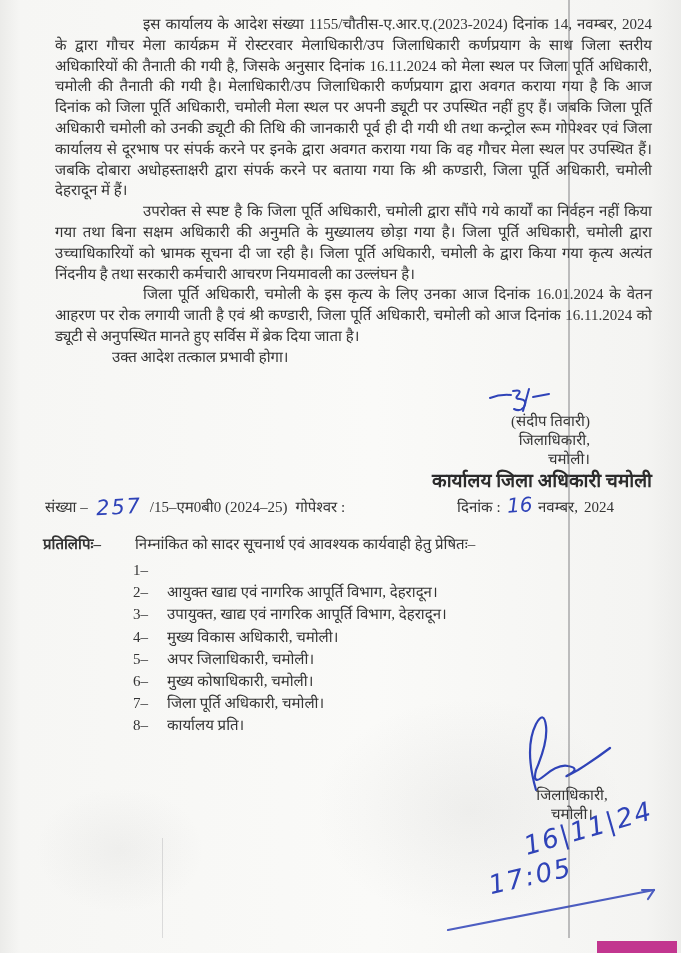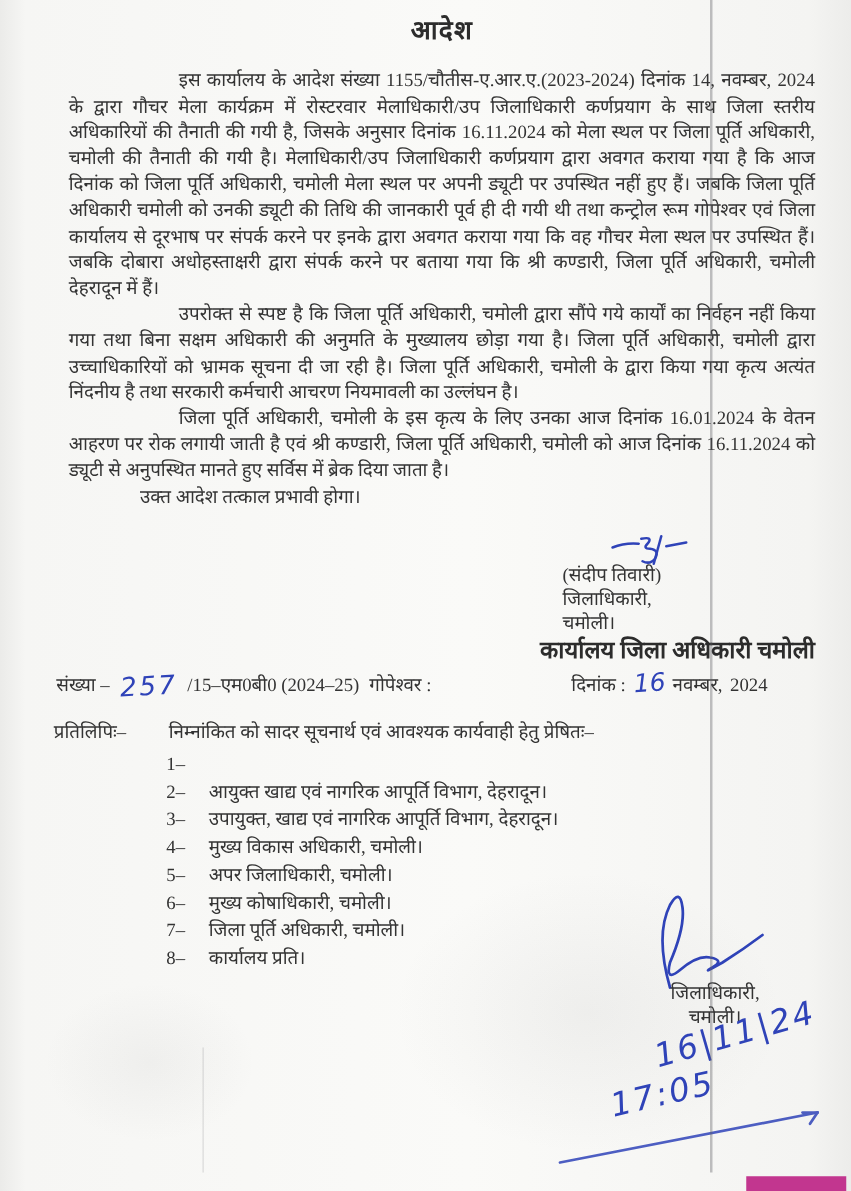--- a/index.html
+++ b/index.html
@@ -28,21 +28,21 @@
   }
   p.body-para{
     margin:0;
     text-align:justify;
     text-indent:88px;
   }
   p.effect-line{margin:0 0 16px 57px;text-indent:0;}
   .sign-block-1{
     width:140px;
     margin:4px 62px 0 auto;
-    text-align:left;
+    text-align:right;
     line-height:19px;
   }
   .sign-block-1 .scribble{display:block;margin:0 auto -2px auto;}
   h2.office-heading{
     margin:2px 0 4px 0;
     text-align:right;
     font-size:19px;
     font-weight:700;
     color:#2c2c2c;
   }
@@ -59,21 +59,21 @@
     font-style:italic;
     font-family:"DejaVu Sans",sans-serif;
   }
   .hand-number{font-size:21px;letter-spacing:2px;transform:rotate(-3deg);display:inline-block;}
   .hand-day{font-size:20px;transform:rotate(-4deg);display:inline-block;}
   .copy-row{
     display:flex;
     gap:34px;
     margin:16px 0 4px -12px;
   }
-  .copy-label{font-weight:400;}
+  .copy-label{font-weight:700;}
   ol.dist-list{
     list-style:none;
     margin:2px 0 0 0;
     padding:0 0 0 78px;
   }
   ol.dist-list li{
     display:flex;
     gap:12px;
     line-height:22.2px;
   }
@@ -100,21 +100,20 @@
     position:absolute;left:597px;top:941px;width:80px;height:12px;
     background:#c2368f;
   }
 </style>
 </head>
 <body>
 
 <div class="page">
   <div class="content">
 
-    <h1 class="doc-title">आदेश</h1>
 
     <p class="body-para">इस कार्यालय के आदेश संख्या 1155/चौतीस-ए.आर.ए.(2023-2024) दिनांक 14, नवम्बर, 2024 के द्वारा गौचर मेला कार्यक्रम में रोस्टरवार मेलाधिकारी/उप जिलाधिकारी कर्णप्रयाग के साथ जिला स्तरीय अधिकारियों की तैनाती की गयी है, जिसके अनुसार दिनांक 16.11.2024 को मेला स्थल पर जिला पूर्ति अधिकारी, चमोली की तैनाती की गयी है। मेलाधिकारी/उप जिलाधिकारी कर्णप्रयाग द्वारा अवगत कराया गया है कि आज दिनांक को जिला पूर्ति अधिकारी, चमोली मेला स्थल पर अपनी ड्यूटी पर उपस्थित नहीं हुए हैं। जबकि जिला पूर्ति अधिकारी चमोली को उनकी ड्यूटी की तिथि की जानकारी पूर्व ही दी गयी थी तथा कन्ट्रोल रूम गोपेश्वर एवं जिला कार्यालय से दूरभाष पर संपर्क करने पर इनके द्वारा अवगत कराया गया कि वह गौचर मेला स्थल पर उपस्थित हैं। जबकि दोबारा अधोहस्ताक्षरी द्वारा संपर्क करने पर बताया गया कि श्री कण्डारी, जिला पूर्ति अधिकारी, चमोली देहरादून में हैं।</p>
     <p class="body-para">उपरोक्त से स्पष्ट है कि जिला पूर्ति अधिकारी, चमोली द्वारा सौंपे गये कार्यों का निर्वहन नहीं किया गया तथा बिना सक्षम अधिकारी की अनुमति के मुख्यालय छोड़ा गया है। जिला पूर्ति अधिकारी, चमोली द्वारा उच्चाधिकारियों को भ्रामक सूचना दी जा रही है। जिला पूर्ति अधिकारी, चमोली के द्वारा किया गया कृत्य अत्यंत निंदनीय है तथा सरकारी कर्मचारी आचरण नियमावली का उल्लंघन है।</p>
     <p class="body-para">जिला पूर्ति अधिकारी, चमोली के इस कृत्य के लिए उनका आज दिनांक 16.01.2024 के वेतन आहरण पर रोक लगायी जाती है एवं श्री कण्डारी, जिला पूर्ति अधिकारी, चमोली को आज दिनांक 16.11.2024 को ड्यूटी से अनुपस्थित मानते हुए सर्विस में ब्रेक दिया जाता है।</p>
     <p class="effect-line">उक्त आदेश तत्काल प्रभावी होगा।</p>
 
     <div class="sign-block-1">
       <svg class="scribble" width="64" height="30" viewBox="0 0 64 30">
         <g fill="none" stroke="#2f43b8" stroke-width="2" stroke-linecap="round">
           <path d="M2 14 Q12 10 23 11"></path>

